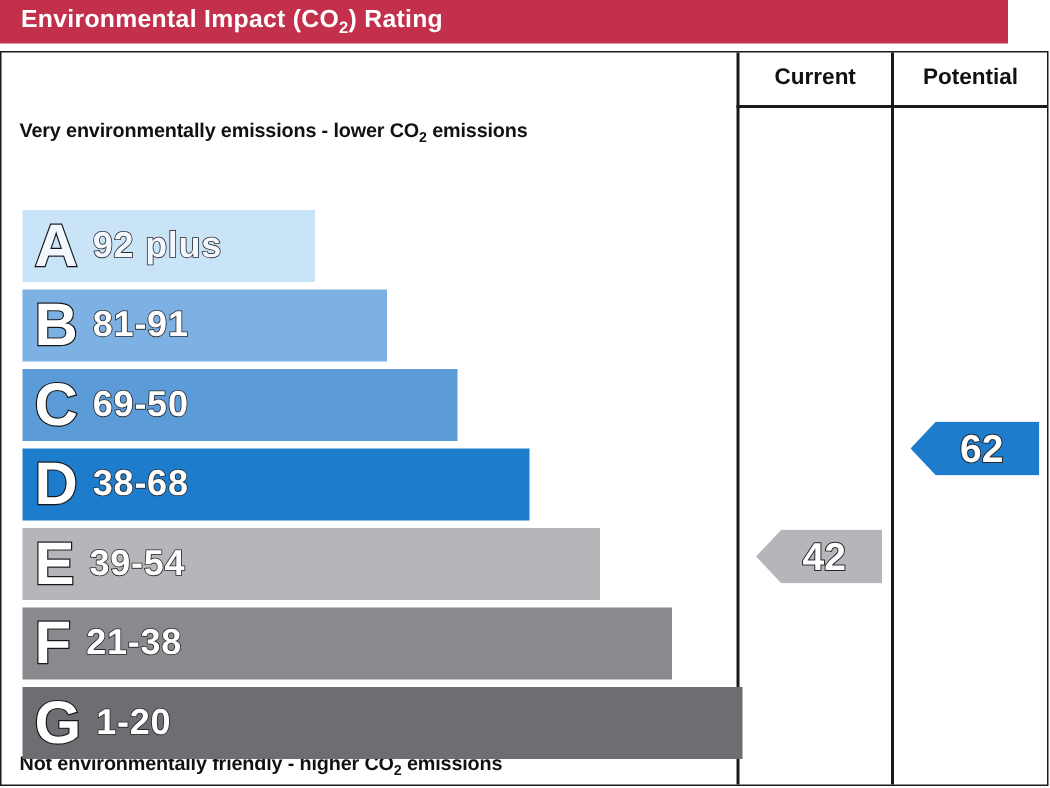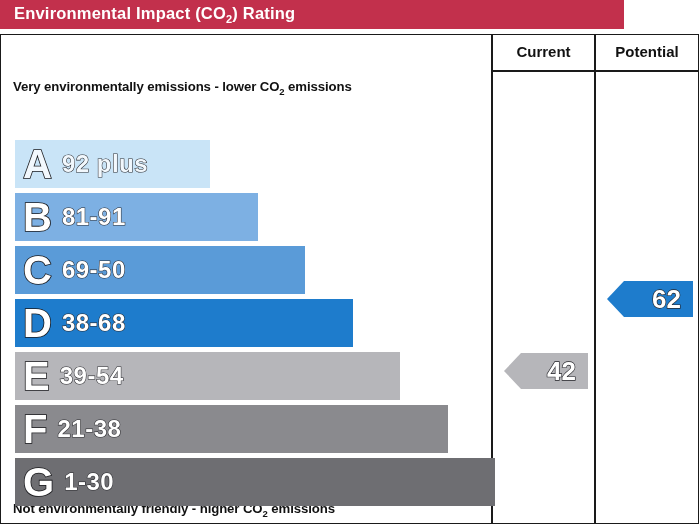--- a/index.html
+++ b/index.html
@@ -12,21 +12,21 @@
     height: 525px;
     font-family: "Liberation Sans", sans-serif;
     overflow: hidden;
     position: relative;
   }
 
   
   #header-banner {
     position: absolute;
     left: 0; top: 0;
-    width: 624px;
+    width: 672px;
     height: 29px;
     background: #c2304c;
   }
   #header-title {
     position: absolute;
     left: 14px;
     top: 4px;
     font-size: 16.5px;
     font-weight: bold;
     color: #ffffff;
@@ -130,21 +130,21 @@
   .band-a .band-letter, .band-a .band-range { color: #f2f8fd; }
 
   
   .arrow {
     position: absolute;
     height: 36px;
     display: flex;
     align-items: center;
     justify-content: flex-end;
     clip-path: polygon(0% 50%, 17px 0%, 100% 0%, 100% 100%, 17px 100%);
-    padding-right: 12px;
+    padding-right: 24px;
     box-sizing: border-box;
   }
   .arrow-value {
     font-size: 26px;
     font-weight: bold;
     color: #ffffff;
     -webkit-text-stroke: 1.3px #25252a;
     paint-order: stroke fill;
     line-height: 1;
   }
@@ -199,21 +199,21 @@
       <div class="band" style="width: 385px; top: 317px; background: rgb(182, 182, 186);">
         <span class="band-letter">E</span>
         <span class="band-range">39-54</span>
       </div>
       <div class="band" style="width: 433px; top: 370px; background: rgb(138, 138, 142);">
         <span class="band-letter">F</span>
         <span class="band-range">21-38</span>
       </div>
       <div class="band" style="width: 480px; top: 423px; background: rgb(110, 110, 114);">
         <span class="band-letter">G</span>
-        <span class="band-range">1-30</span>
+        <span class="band-range">1-20</span>
       </div>
     </div>
 
   <div class="arrow" id="arrow-current" style="background: rgb(182, 182, 186);">
     <span class="arrow-value">42</span>
   </div>
   <div class="arrow" id="arrow-potential" style="background: rgb(30, 124, 204);">
     <span class="arrow-value">62</span>
   </div>
 

